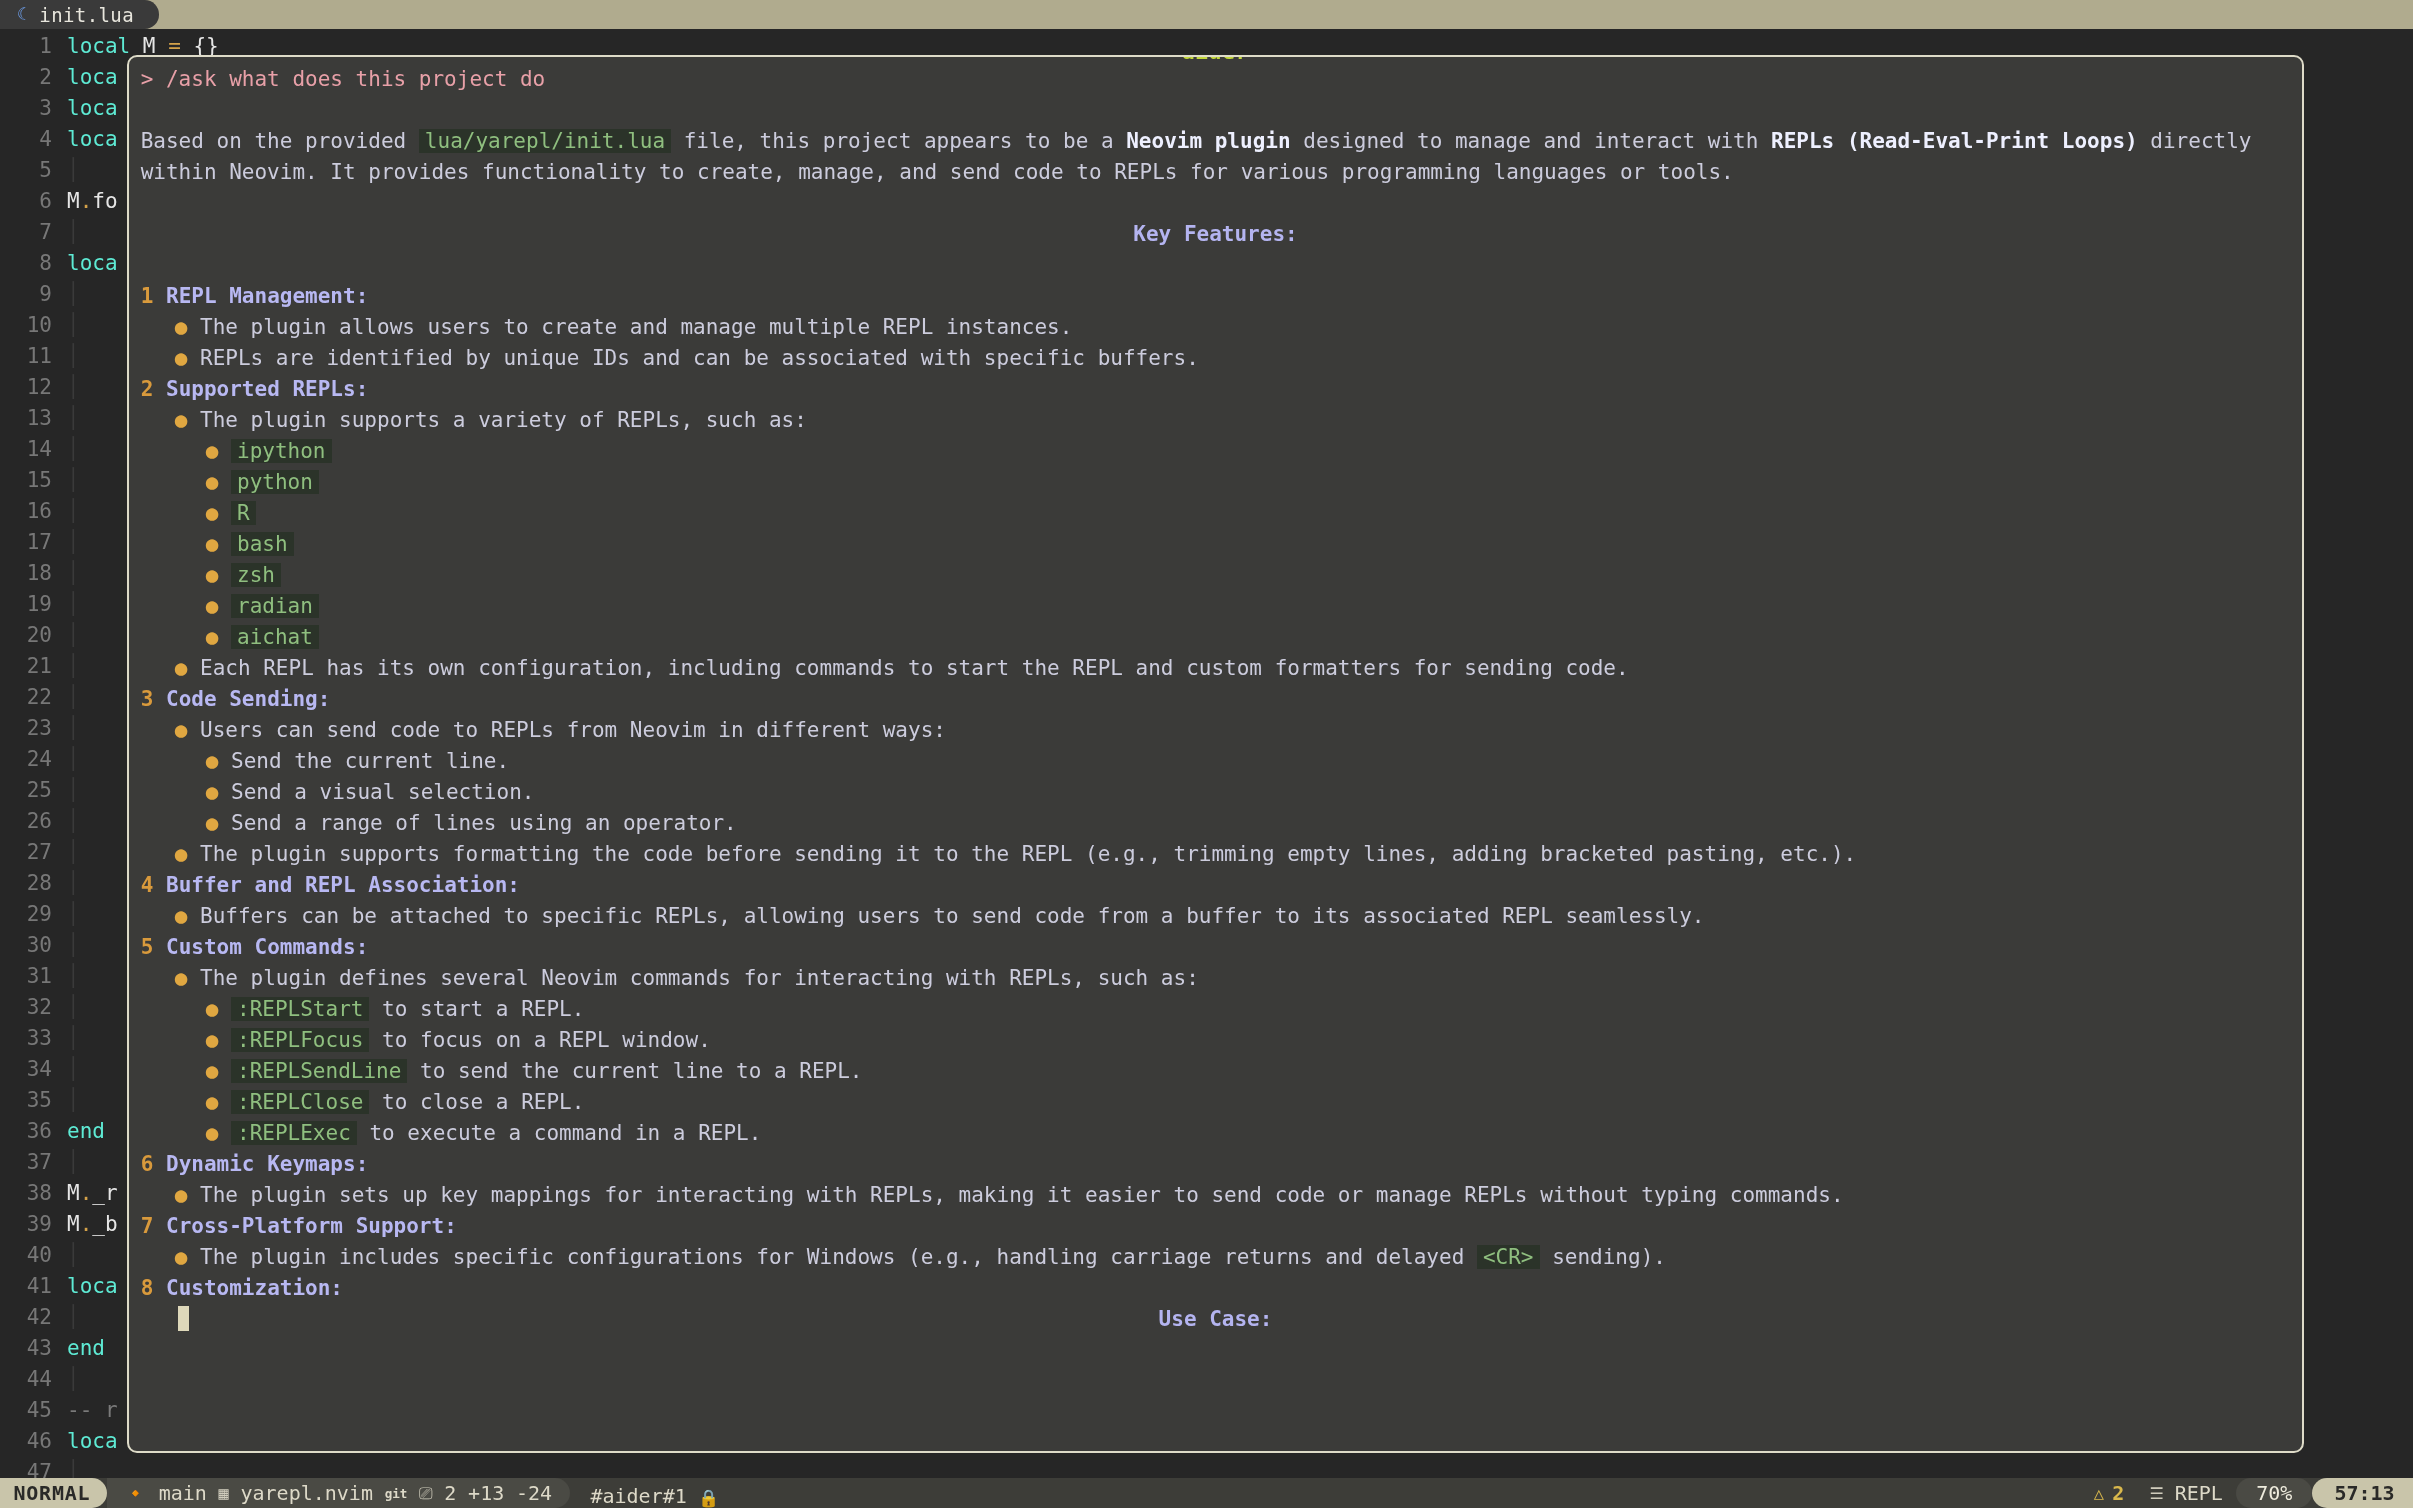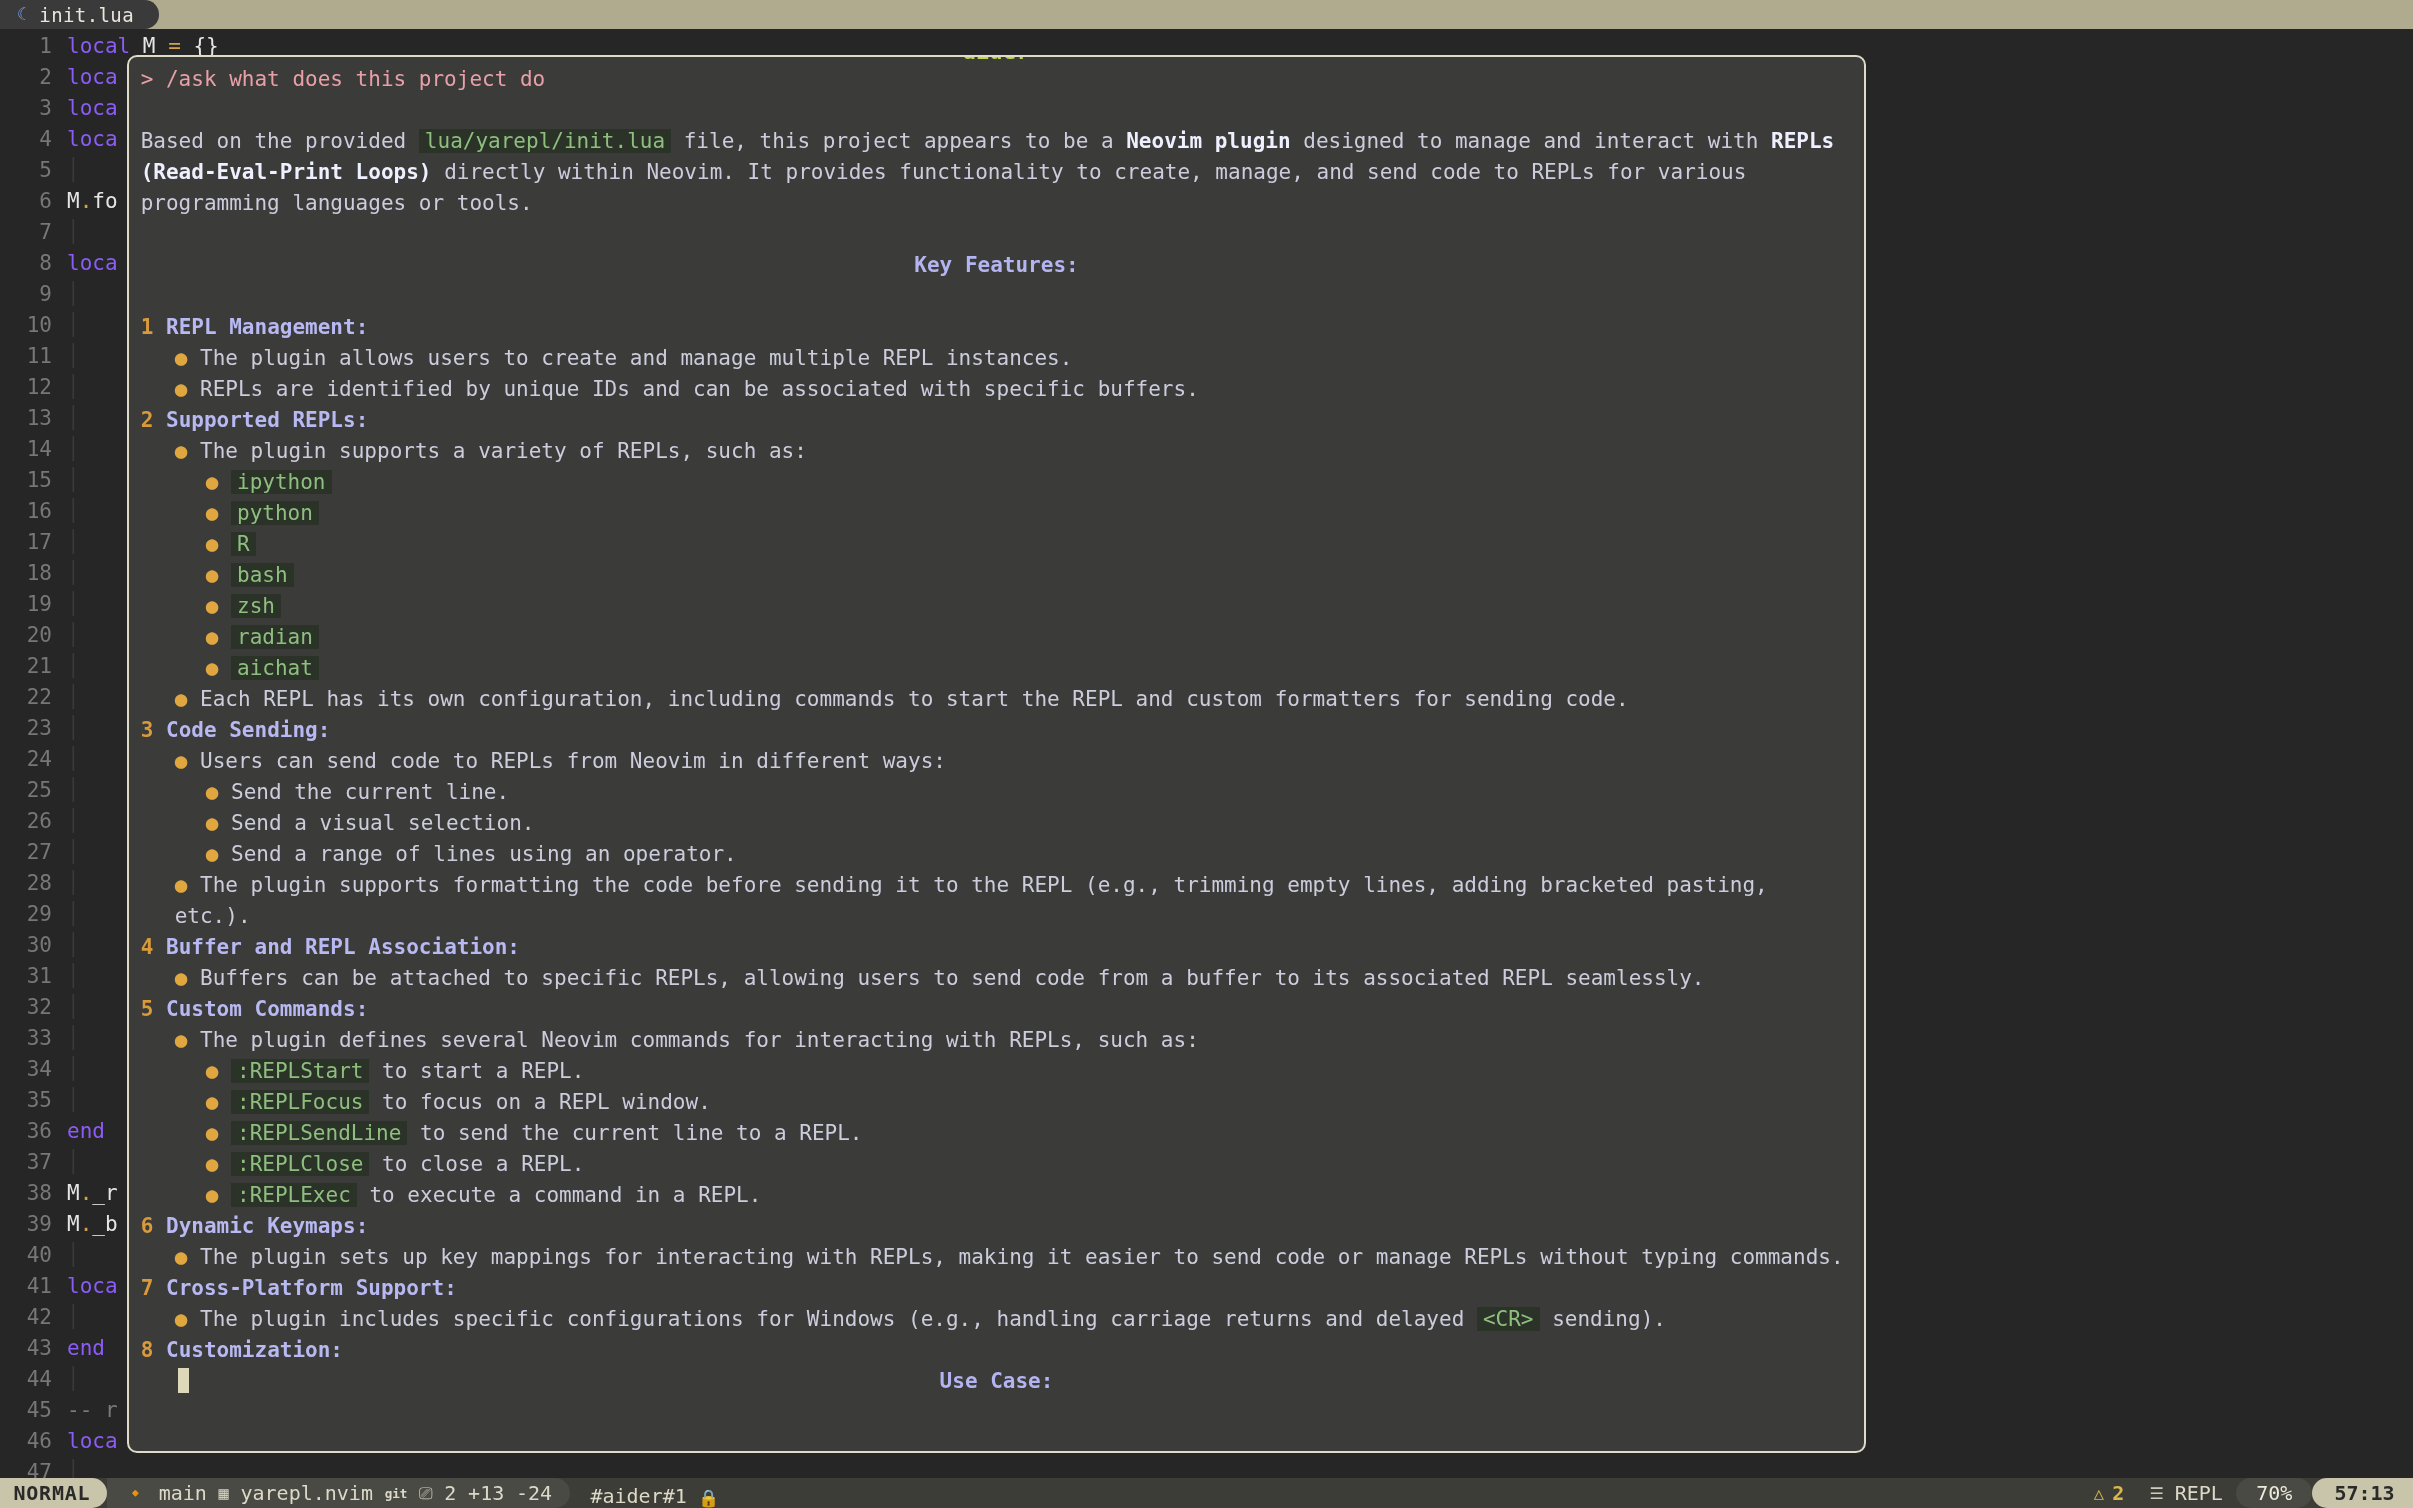--- a/index.html
+++ b/index.html
@@ -35,30 +35,30 @@
   }
   .code-line {
     height: 31px; display: flex; align-items: center;
     font-size: 21px; white-space: pre;
   }
   .lnum {
     width: 52px; text-align: right; color: #777; flex: none;
     padding-right: 0;
   }
   .ltext { padding-left: 15px; color: #c8c8c8; }
-  .kw  { color: #8b5cf6; }
+  .kw  { color: #5eead4; }
   .ident { color: #e6e6e6; }
   .op  { color: #d4a24a; }
   .cmt { color: #7a7a7a; }
   .indentguide { color: #3a3a3a; }
 
   
   .float {
     position: absolute; left: 127px; top: 55px;
-    width: 1739px; height: 1398px;
+    width: 2177px; height: 1398px;
     background: #3b3b39;
     border: 2.5px solid #dedbc8;
     border-radius: 10px;
     overflow: hidden;
   }
   .float-title {
     position: absolute; top: -17px; left: 0; width: 100%;
     text-align: center; pointer-events: none;
   }
   .float-title span {

